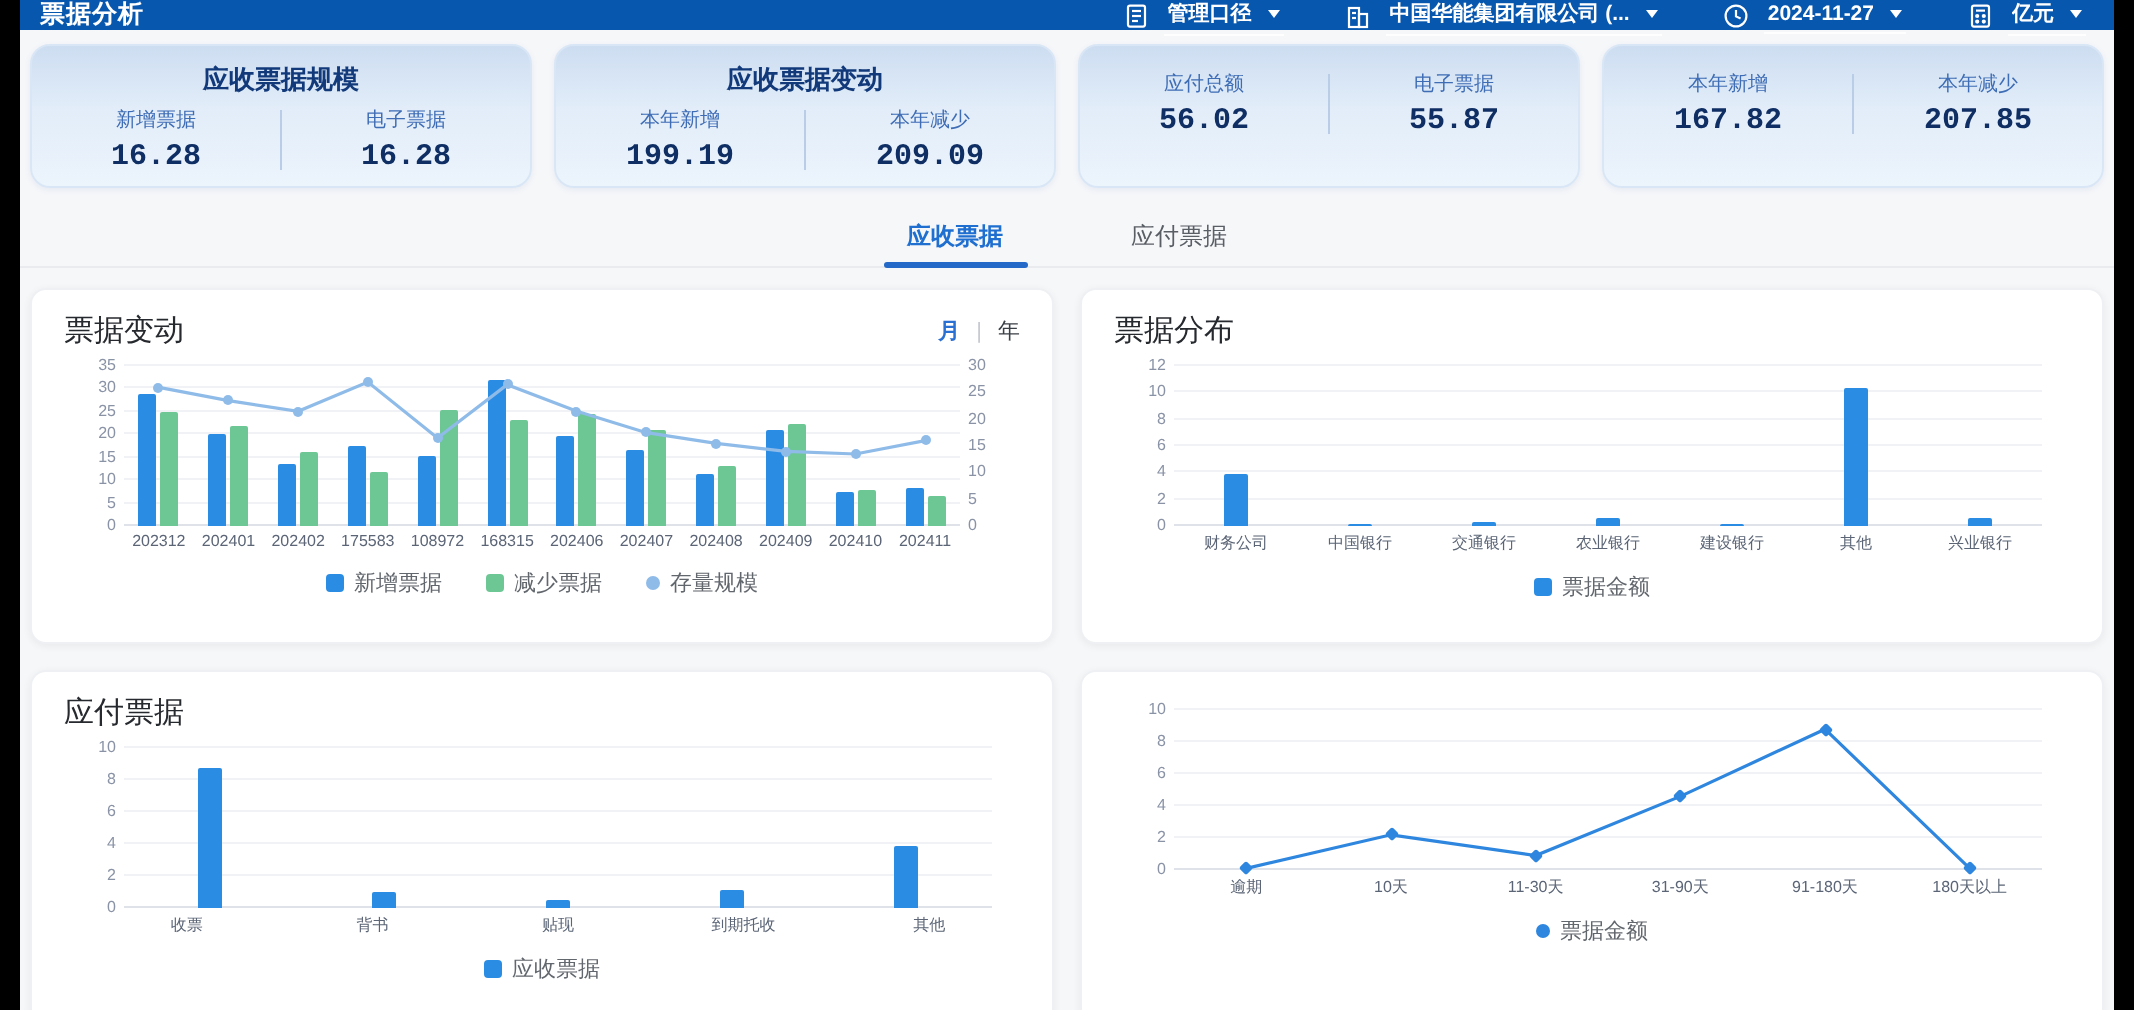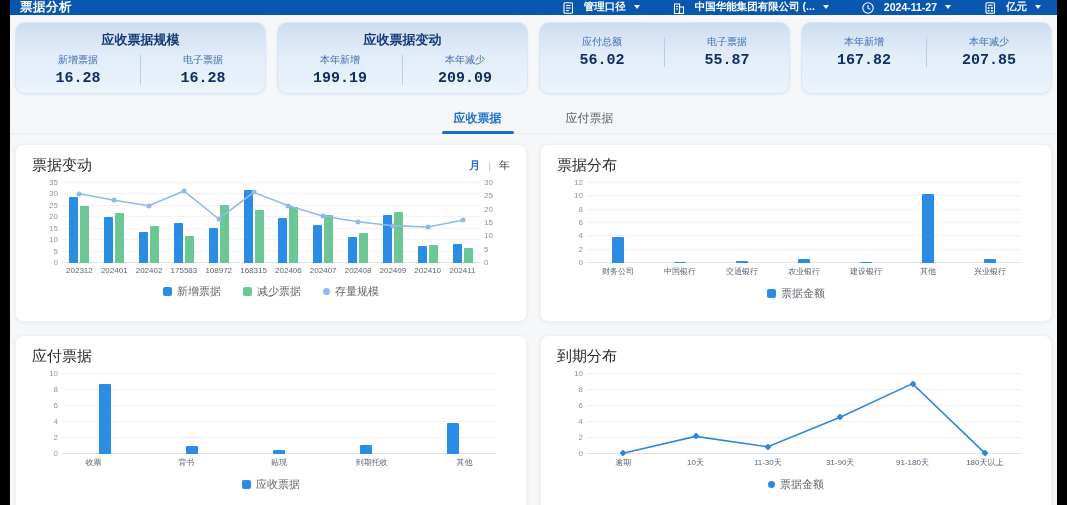--- a/index.html
+++ b/index.html
@@ -439,23 +439,20 @@
           <div class="legend">
             <div class="legend-item">
               <div class="lg-marker" style="background: rgb(43, 140, 228);"></div>
               <div class="lg-text">应收票据</div>
             </div>
           </div>
         </div>
     </section>
 
     <section class="panel">
-      <div class="panel-head">
-        <span class="panel-title">到期分布</span>
-      </div>
       <div class="chart">
           <div class="plot" style="margin-right: 14px;">
             <div class="gridline axisline" style="bottom: 0px;"></div>
             <div class="ytick left" style="bottom: -5px;">0</div>
             <div class="gridline" style="bottom: 16px;"></div>
             <div class="ytick left" style="bottom: 11px;">2</div>
             <div class="gridline" style="bottom: 32px;"></div>
             <div class="ytick left" style="bottom: 27px;">4</div>
             <div class="gridline" style="bottom: 48px;"></div>
             <div class="ytick left" style="bottom: 43px;">6</div>

